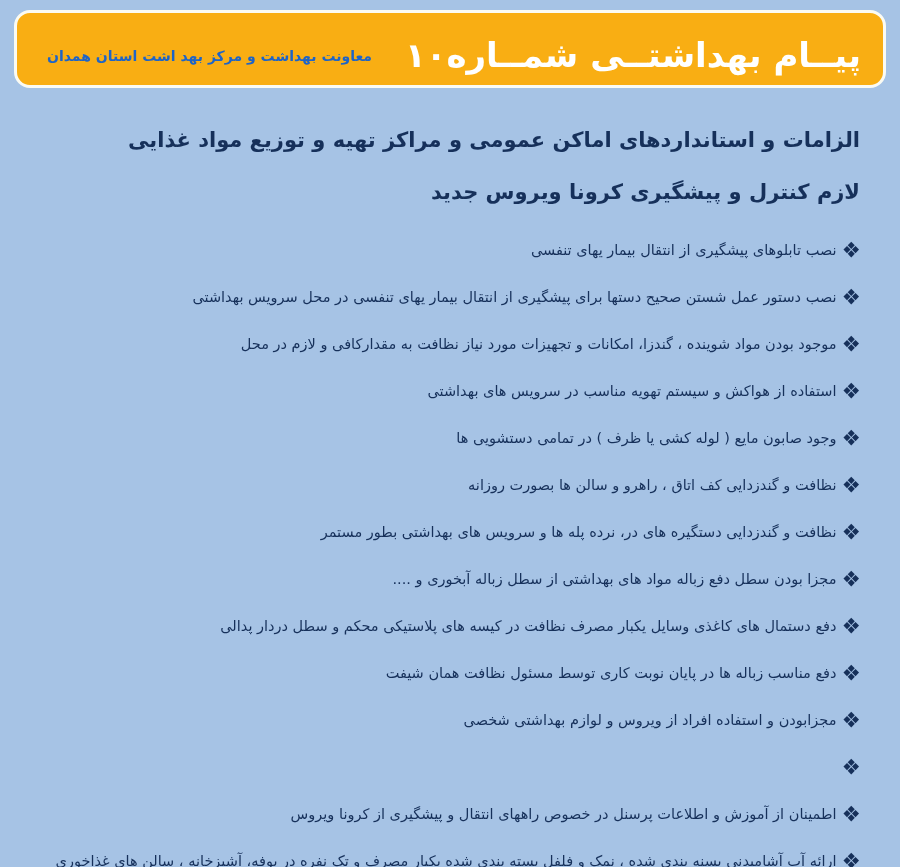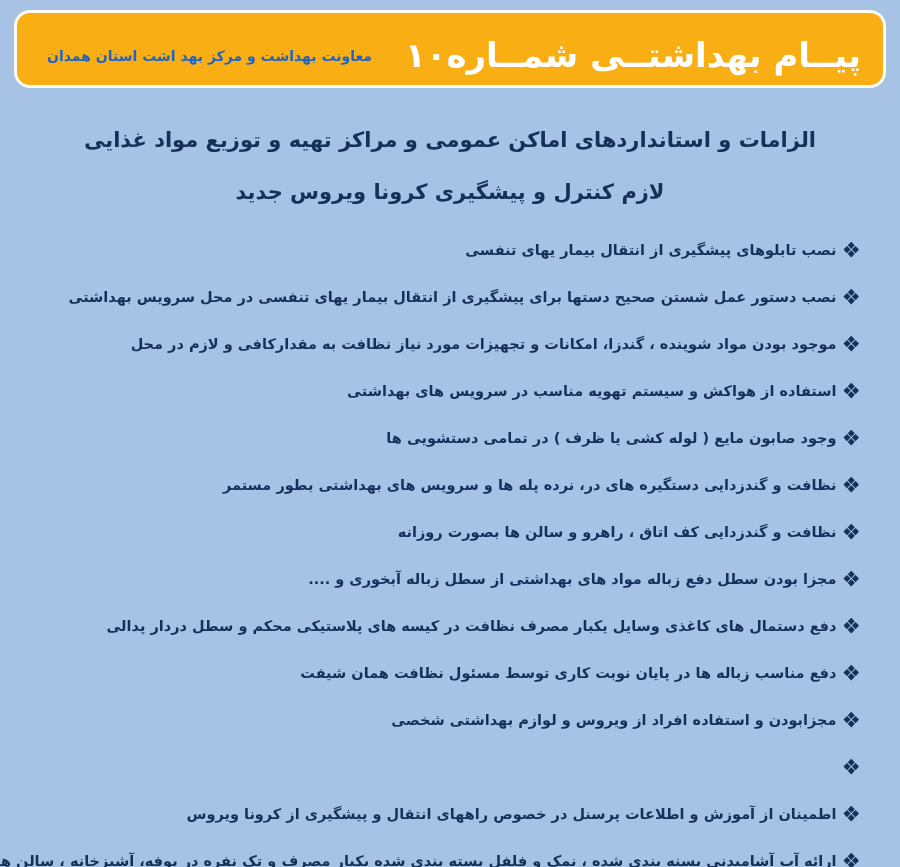--- a/index.html
+++ b/index.html
@@ -39,36 +39,35 @@
   }
   .header-subtitle{
     color:var(--header-subtitle);
     font-size:14px;
     font-weight:bold;
     white-space:nowrap;
     margin-top:13px;
   }
   .doc-title{
     margin:26px 40px 8px 40px;
-    text-align:center;
     font-size:21px;
     font-weight:bold;
     line-height:52px;
     color:var(--text);
   }
   ul.req-list{
     list-style:none;
     padding:0 44px 0 20px;
   }
   ul.req-list li{
     height:47px;
     display:flex;
     align-items:center;
     font-size:14.5px;
-    font-weight:bold;
+    font-weight:normal;
     color:var(--text);
     white-space:nowrap;
   }
   .bullet{
     display:inline-grid;
     grid-template-columns:4.5px 4.5px;
     grid-template-rows:4.5px 4.5px;
     gap:1.5px;
     transform:rotate(45deg);
     margin-left:9px;
@@ -135,38 +134,38 @@
       </span>
       <span class="item-text">وجود صابون مایع ( لوله کشی یا ظرف ) در تمامی دستشویی ها</span>
     </li>
     <li>
       <span class="bullet">
         <i></i>
         <i></i>
         <i></i>
         <i></i>
       </span>
+      <span class="item-text">نظافت و گندزدایی کف اتاق ، راهرو و سالن ها بصورت روزانه</span>
+    </li>
+    <li>
+      <span class="bullet">
+        <i></i>
+        <i></i>
+        <i></i>
+        <i></i>
+      </span>
       <span class="item-text">نظافت و گندزدایی دستگیره های در، نرده پله ها و سرویس های بهداشتی بطور مستمر</span>
     </li>
     <li>
       <span class="bullet">
         <i></i>
         <i></i>
         <i></i>
         <i></i>
       </span>
-      <span class="item-text">نظافت و گندزدایی کف اتاق ، راهرو و سالن ها بصورت روزانه</span>
-    </li>
-    <li>
-      <span class="bullet">
-        <i></i>
-        <i></i>
-        <i></i>
-        <i></i>
-      </span>
       <span class="item-text">مجزا بودن سطل دفع زباله مواد های بهداشتی از سطل زباله آبخوری و ....</span>
     </li>
     <li>
       <span class="bullet">
         <i></i>
         <i></i>
         <i></i>
         <i></i>
       </span>
       <span class="item-text">دفع دستمال های کاغذی  وسایل یکبار مصرف نظافت در کیسه های پلاستیکی محکم و سطل دردار پدالی</span>

